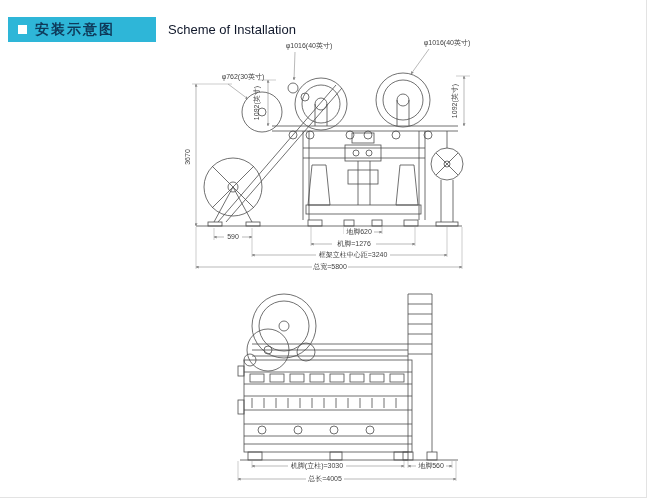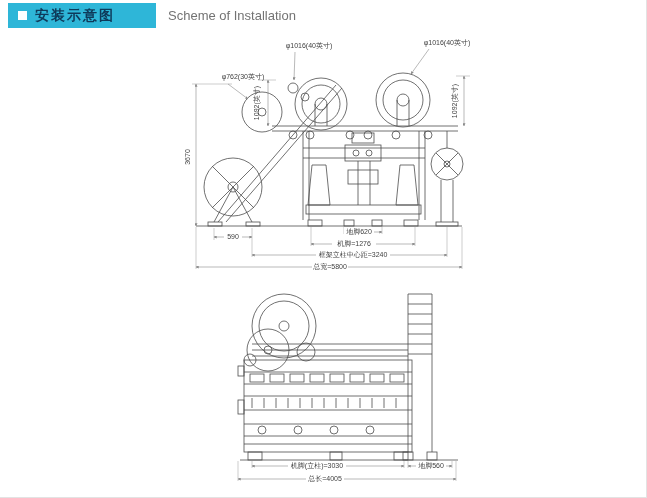--- a/index.html
+++ b/index.html
@@ -1,28 +1,28 @@
 <!DOCTYPE html>
 <html><head>
 <meta charset="utf-8">
 <style>
   html,body{margin:0;padding:0;background:#ffffff;}
   .page{
     position:relative;width:647px;height:498px;background:#ffffff;overflow:hidden;
     font-family:"Liberation Sans",sans-serif;
     border-right:1px solid #e3e3e3;border-bottom:1px solid #e3e3e3;box-sizing:border-box;
   }
-  .header{position:absolute;top:3px;left:8px;right:8px;height:25px;display:flex;align-items:center;gap:12px;z-index:2;}
+  .header{position:absolute;top:17px;left:8px;right:8px;height:25px;display:flex;align-items:center;gap:12px;z-index:2;}
   .title-bar{
     display:flex;align-items:center;height:25px;background:#2eb6d8;
     padding:0 16px 0 10px;box-sizing:border-box;min-width:148px;
   }
   .bullet{width:9px;height:9px;background:#ffffff;margin-right:8px;flex:0 0 auto;}
   .title-zh{font-weight:bold;font-size:14px;color:#0e3a5a;letter-spacing:2px;white-space:nowrap;}
-  .title-en{color:#737373;font-size:13px;white-space:nowrap;}
+  .title-en{color:#0f172a;font-size:13px;white-space:nowrap;}
   svg.drawing{position:absolute;top:0;left:0;width:647px;height:498px;}
   .m{stroke:#4d4d4d;stroke-width:0.8;fill:none;}
   .dim{stroke:#8a8a8a;stroke-width:0.6;fill:none;}
   .ext{stroke:#9a9a9a;stroke-width:0.5;fill:none;}
   .bg{fill:#ffffff;stroke:none;}
   .lbl{font-family:"Liberation Sans",sans-serif;font-size:7px;fill:#3f3f3f;text-anchor:middle;}
 </style>
 </head>
 <body>
 

